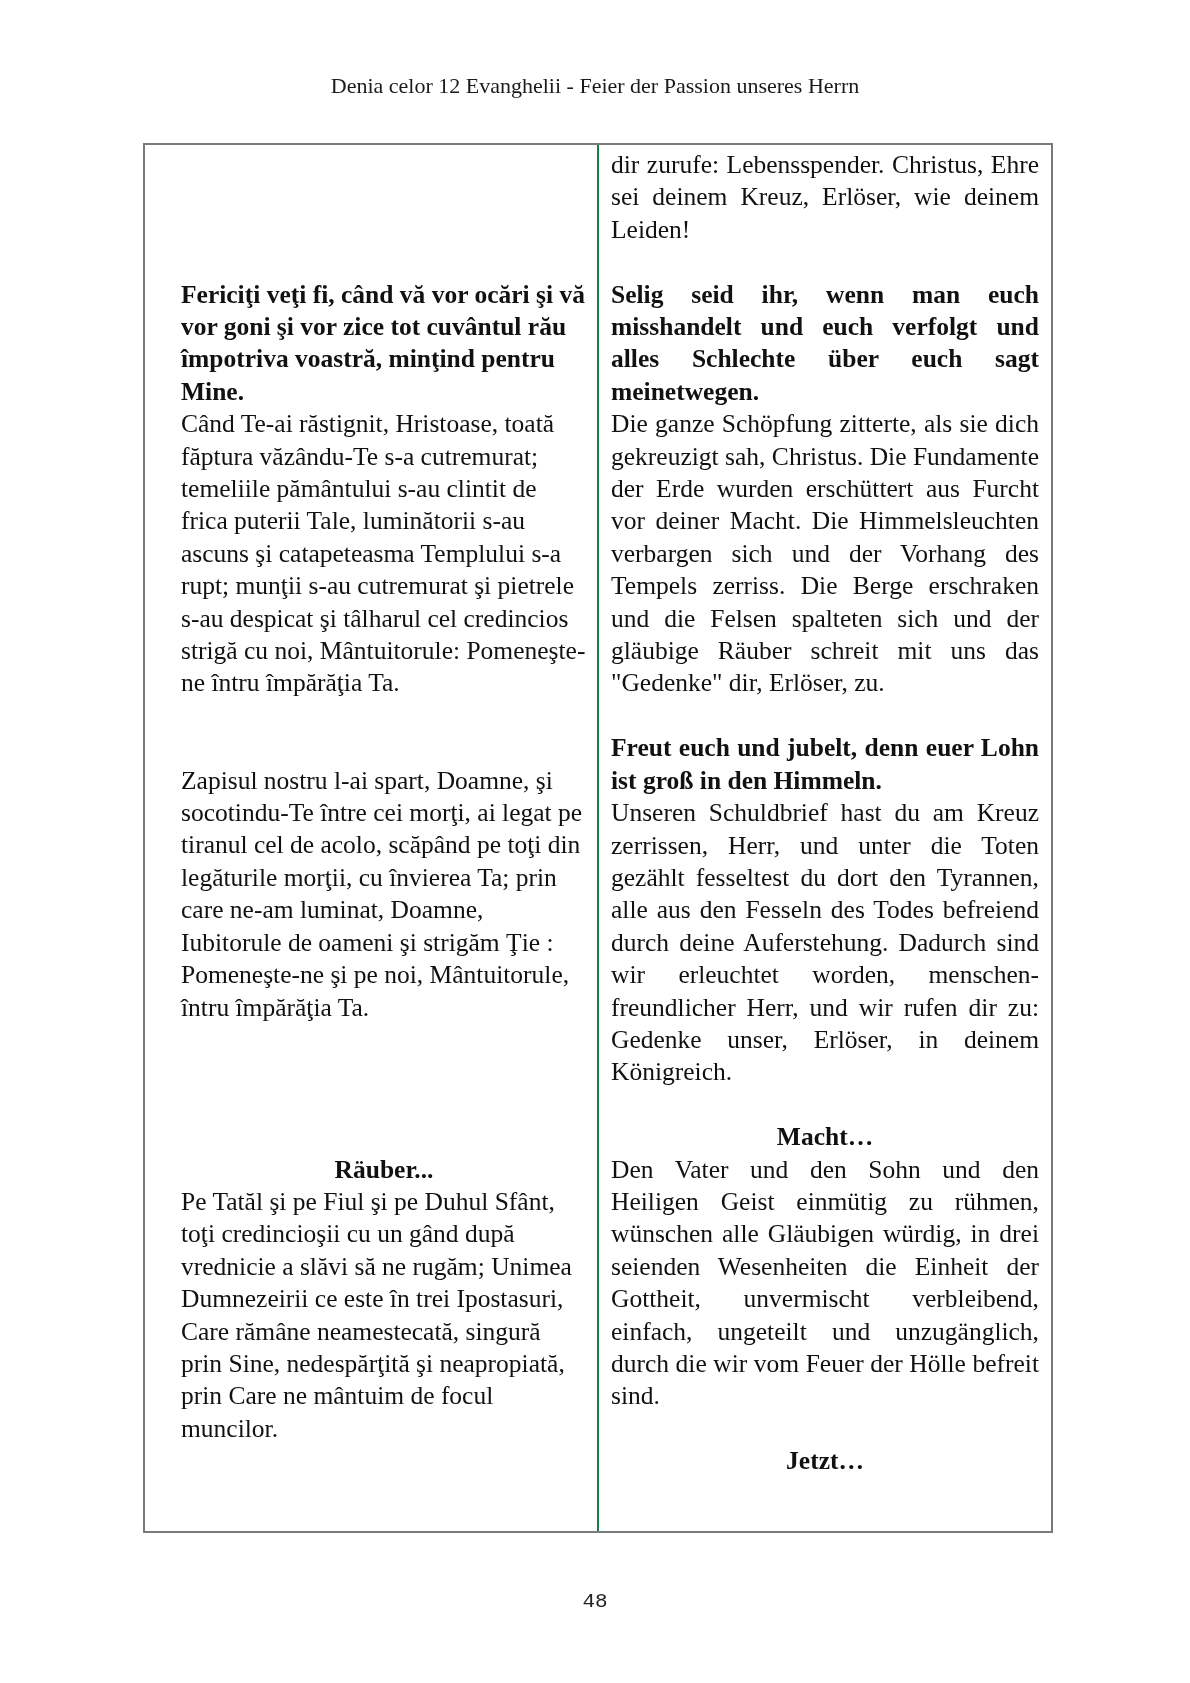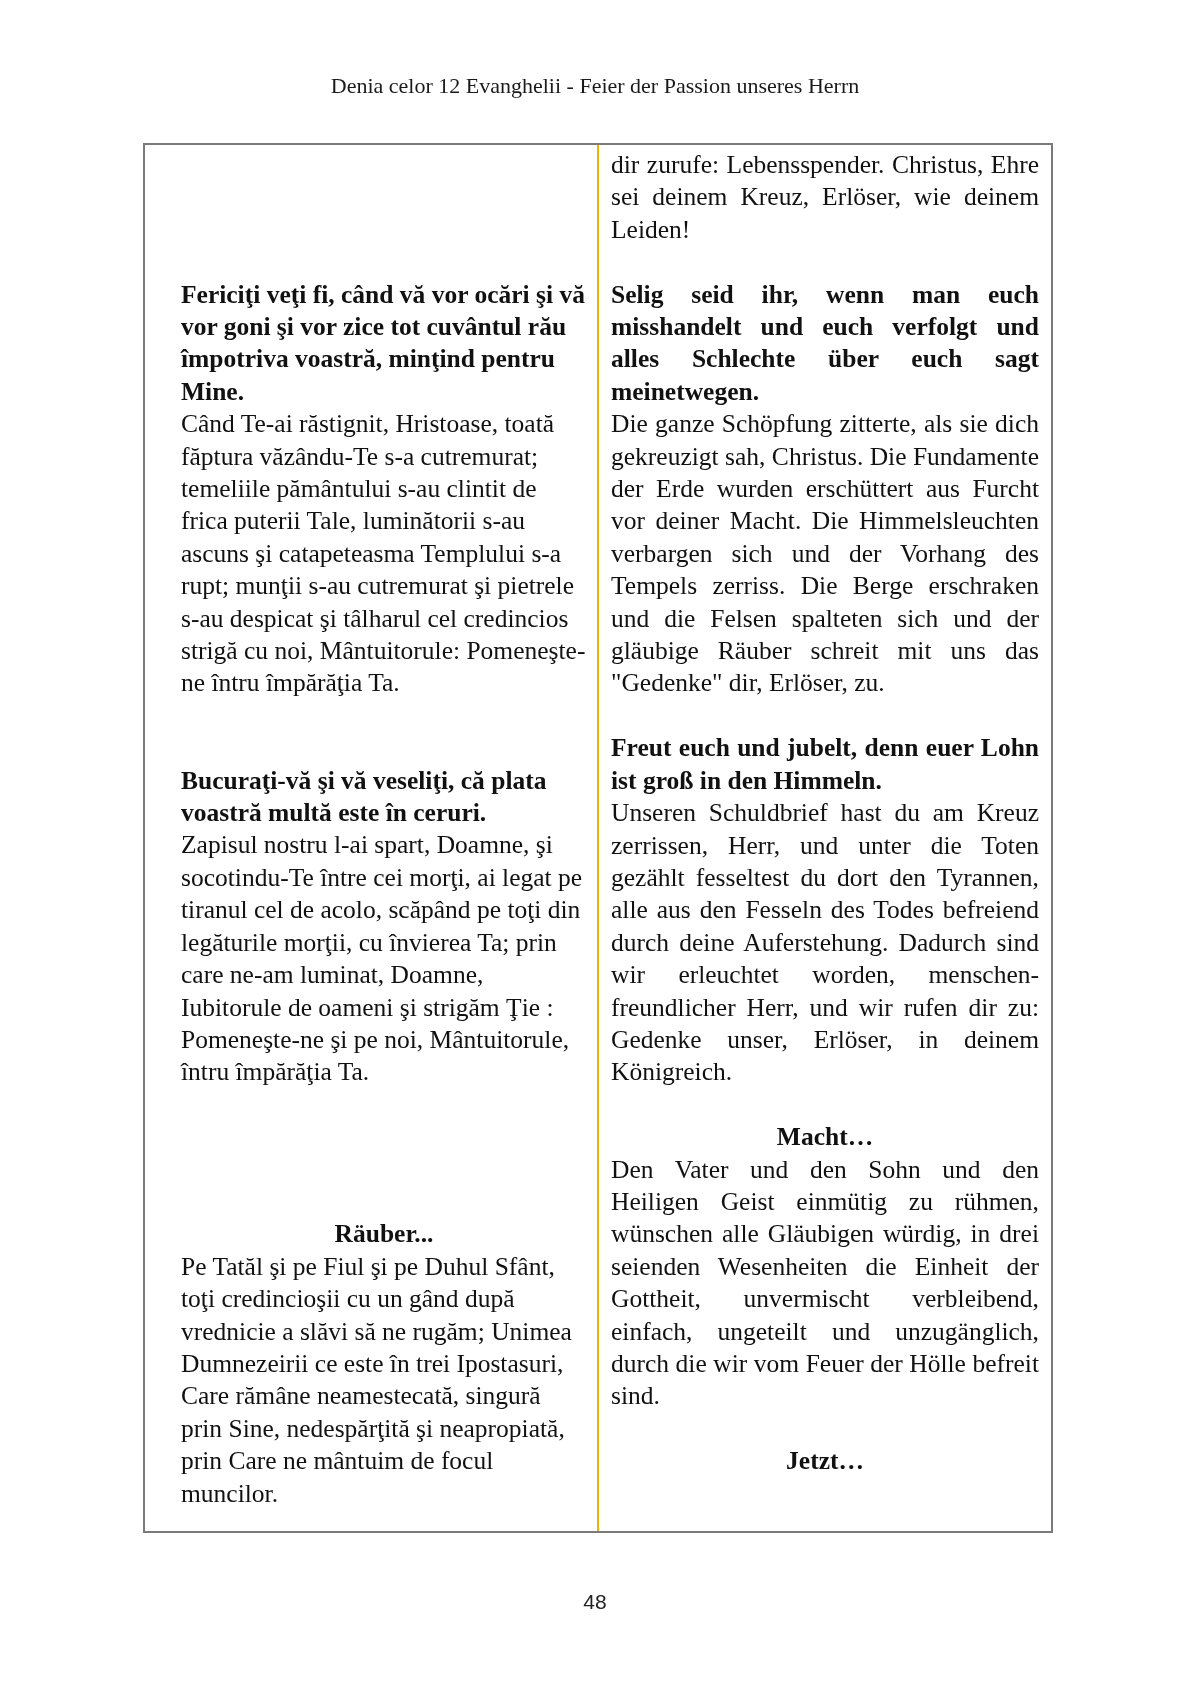--- a/index.html
+++ b/index.html
@@ -38,21 +38,21 @@
   .col {
     box-sizing: border-box;
     height: 100%;
     padding: 4px 10px 0 12px;
     font-size: 25.5px;
     line-height: 32.4px;
     overflow: hidden;
   }
   .col-ro {
     width: 455px;
-    border-right: 2px solid #eab308;
+    border-right: 2px solid #15803d;
     text-align: left;
     padding-left: 36px;
   }
   .col-de {
     width: 453px;
     text-align: justify;
     padding-right: 12px;
   }
   .col-de .block p {
     text-align-last: left;
@@ -72,21 +72,21 @@
   }
   .spacer-1 { height: 32.4px; }
   .spacer-2 { height: 64.8px; }
   .spacer-top-ro { height: 129.6px; }
   .page-number {
     position: absolute;
     top: 1590px;
     left: 0;
     width: 1190px;
     text-align: center;
-    font-family: Liberation Sans, sans-serif;
+    font-family: Liberation Mono, monospace;
     font-size: 21px;
     color: #222222;
   }
 </style>
 </head>
 <body>
 
 <div class="running-header">Denia celor 12 Evanghelii - Feier der Passion unseres Herrn</div>
 
 <div class="bilingual-table">
@@ -95,21 +95,20 @@
     <div class="spacer-top-ro"></div>
 
     <div class="block">
       <p class="bold">Fericiţi veţi fi, când vă vor ocări şi vă vor goni şi vor zice tot cuvântul rău împotriva voastră, minţind pentru Mine.</p>
       <p>Când Te-ai răstignit, Hristoase, toată făptura văzându-Te s-a cutremurat; temeliile pământului s-au clintit de frica puterii Tale, luminătorii s-au ascuns şi catapeteasma Templului s-a rupt; munţii s-au cutremurat şi pietrele s-au despicat şi tâlharul cel credincios strigă cu noi, Mântuitorule: Pomeneşte-ne întru împărăţia Ta.</p>
     </div>
 
     <div class="spacer-2"></div>
 
     <div class="block">
-      <p class="bold">Bucuraţi-vă şi vă veseliţi, că plata voastră multă este în ceruri.</p>
       <p>Zapisul nostru l-ai spart, Doamne, şi socotindu-Te între cei morţi, ai legat pe tiranul cel de acolo, scăpând pe toţi din legăturile morţii, cu învierea Ta; prin care ne-am luminat, Doamne, Iubitorule de oameni şi strigăm Ţie : Pomeneşte-ne şi pe noi, Mântuitorule, întru împărăţia Ta.</p>
     </div>
 
     <div class="spacer-2"></div>
     <div class="spacer-1"></div>
     <div class="spacer-1"></div>
 
     <div class="block">
       <p class="bold center">Räuber...</p>
       <p>Pe Tatăl şi pe Fiul şi pe Duhul Sfânt, toţi credincioşii cu un gând după vrednicie a slăvi să ne rugăm; Unimea Dumnezeirii ce este în trei Ipostasuri, Care rămâne neamestecată, singură prin Sine, nedespărţită şi neapropiată, prin Care ne mântuim de focul muncilor.</p>

